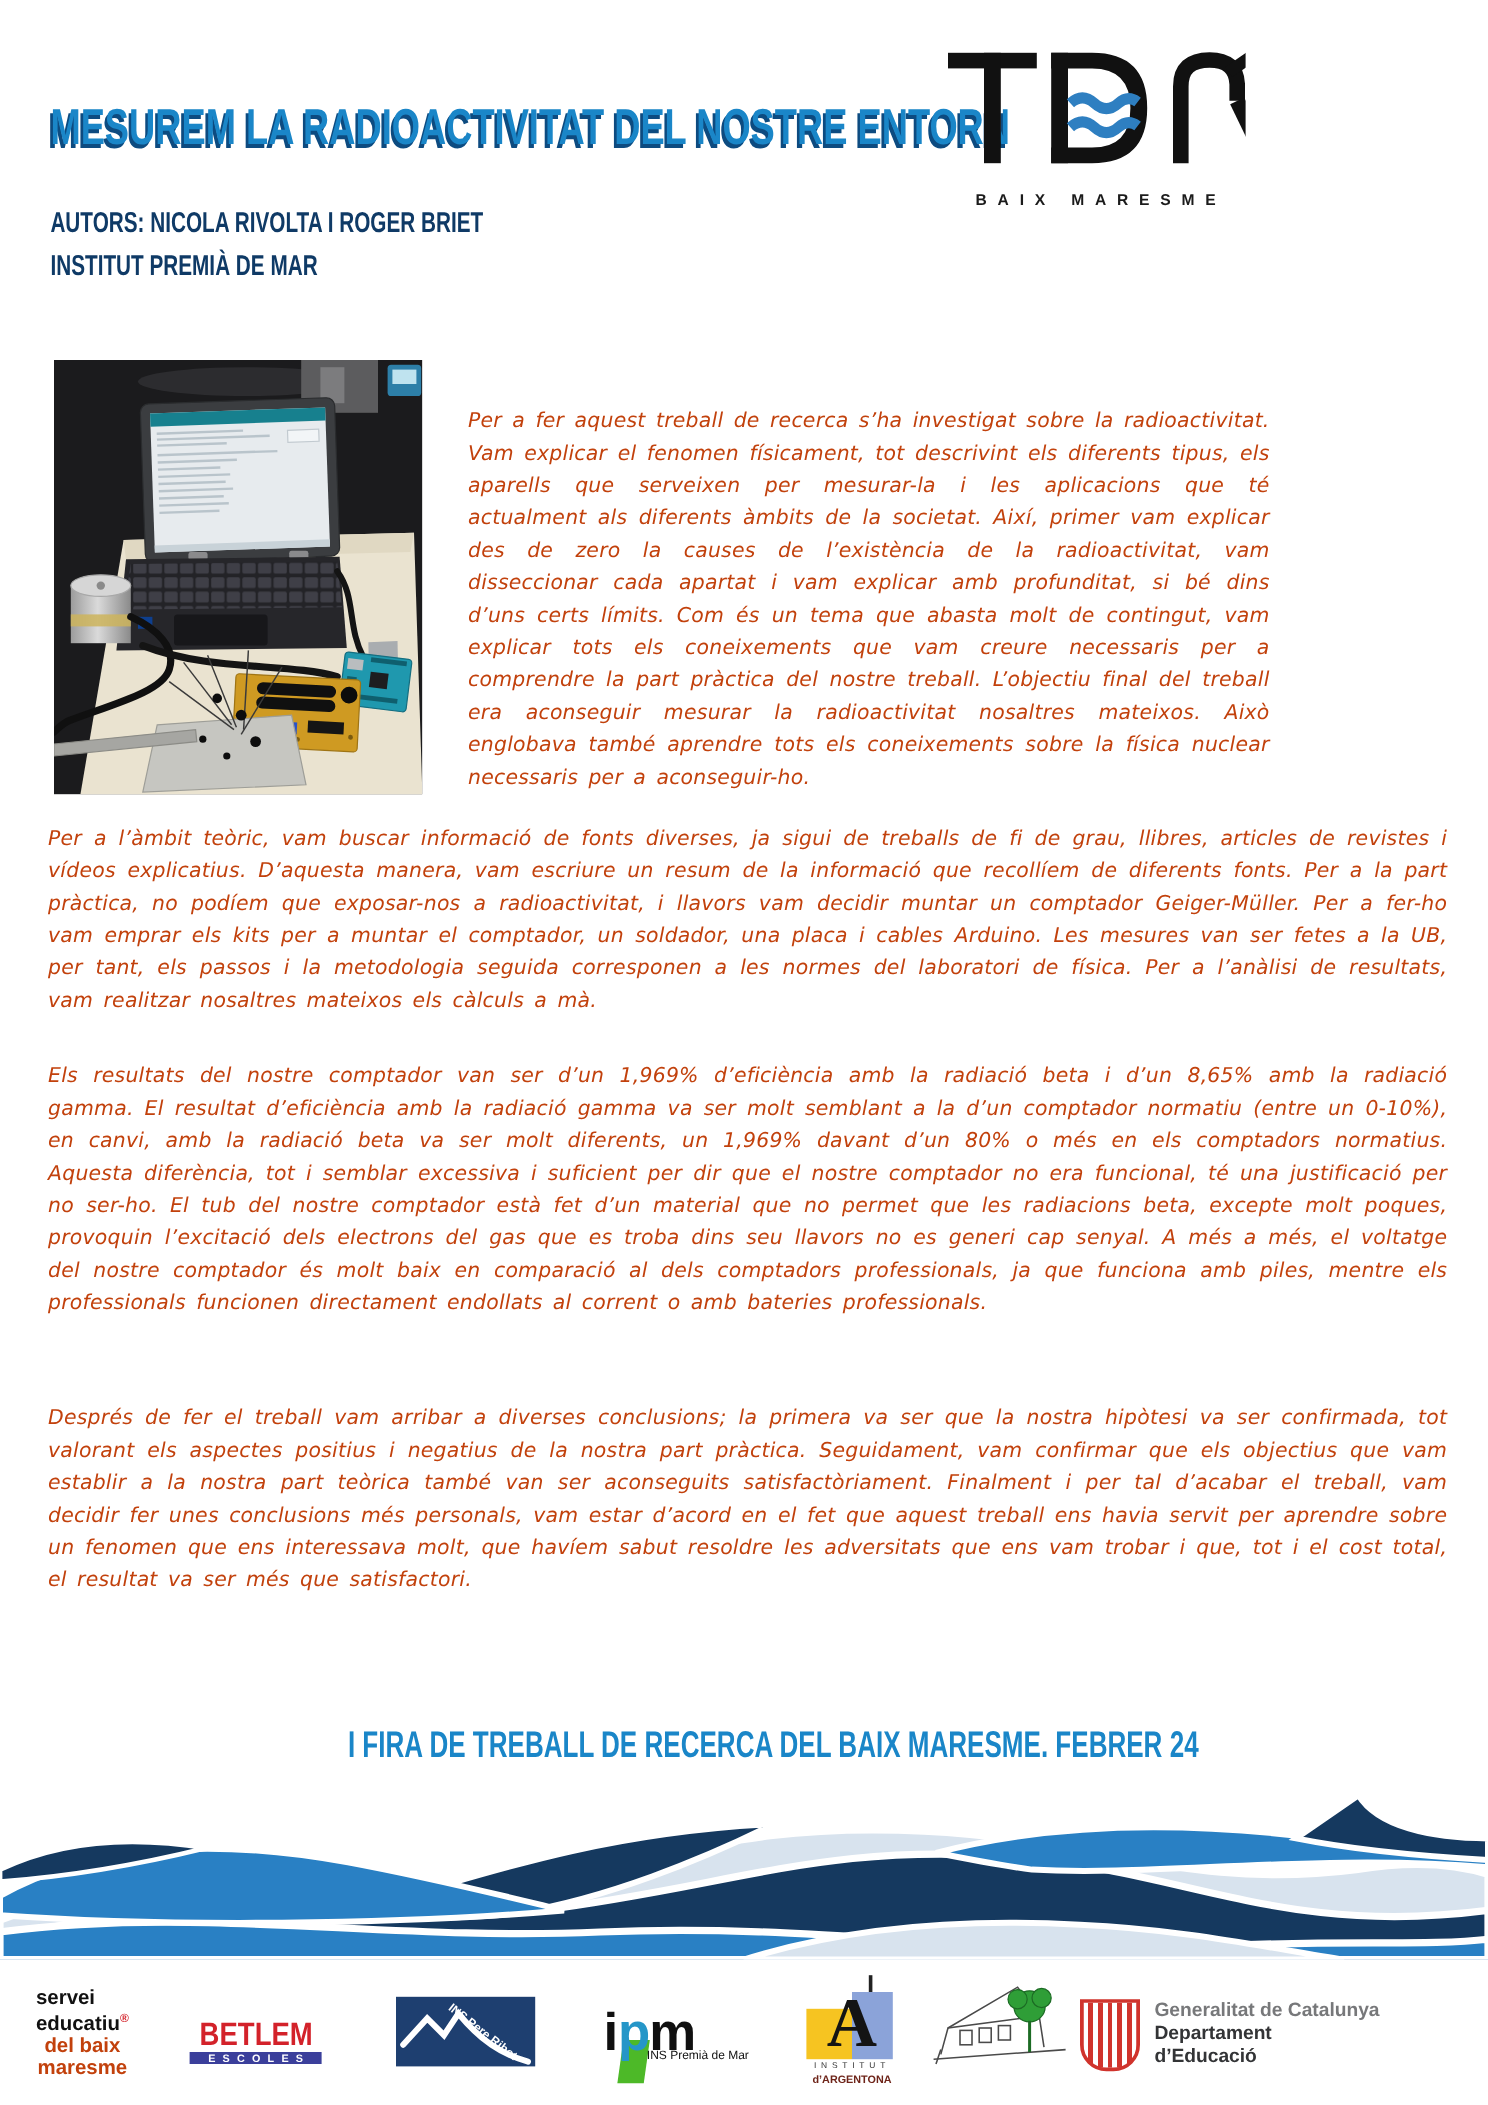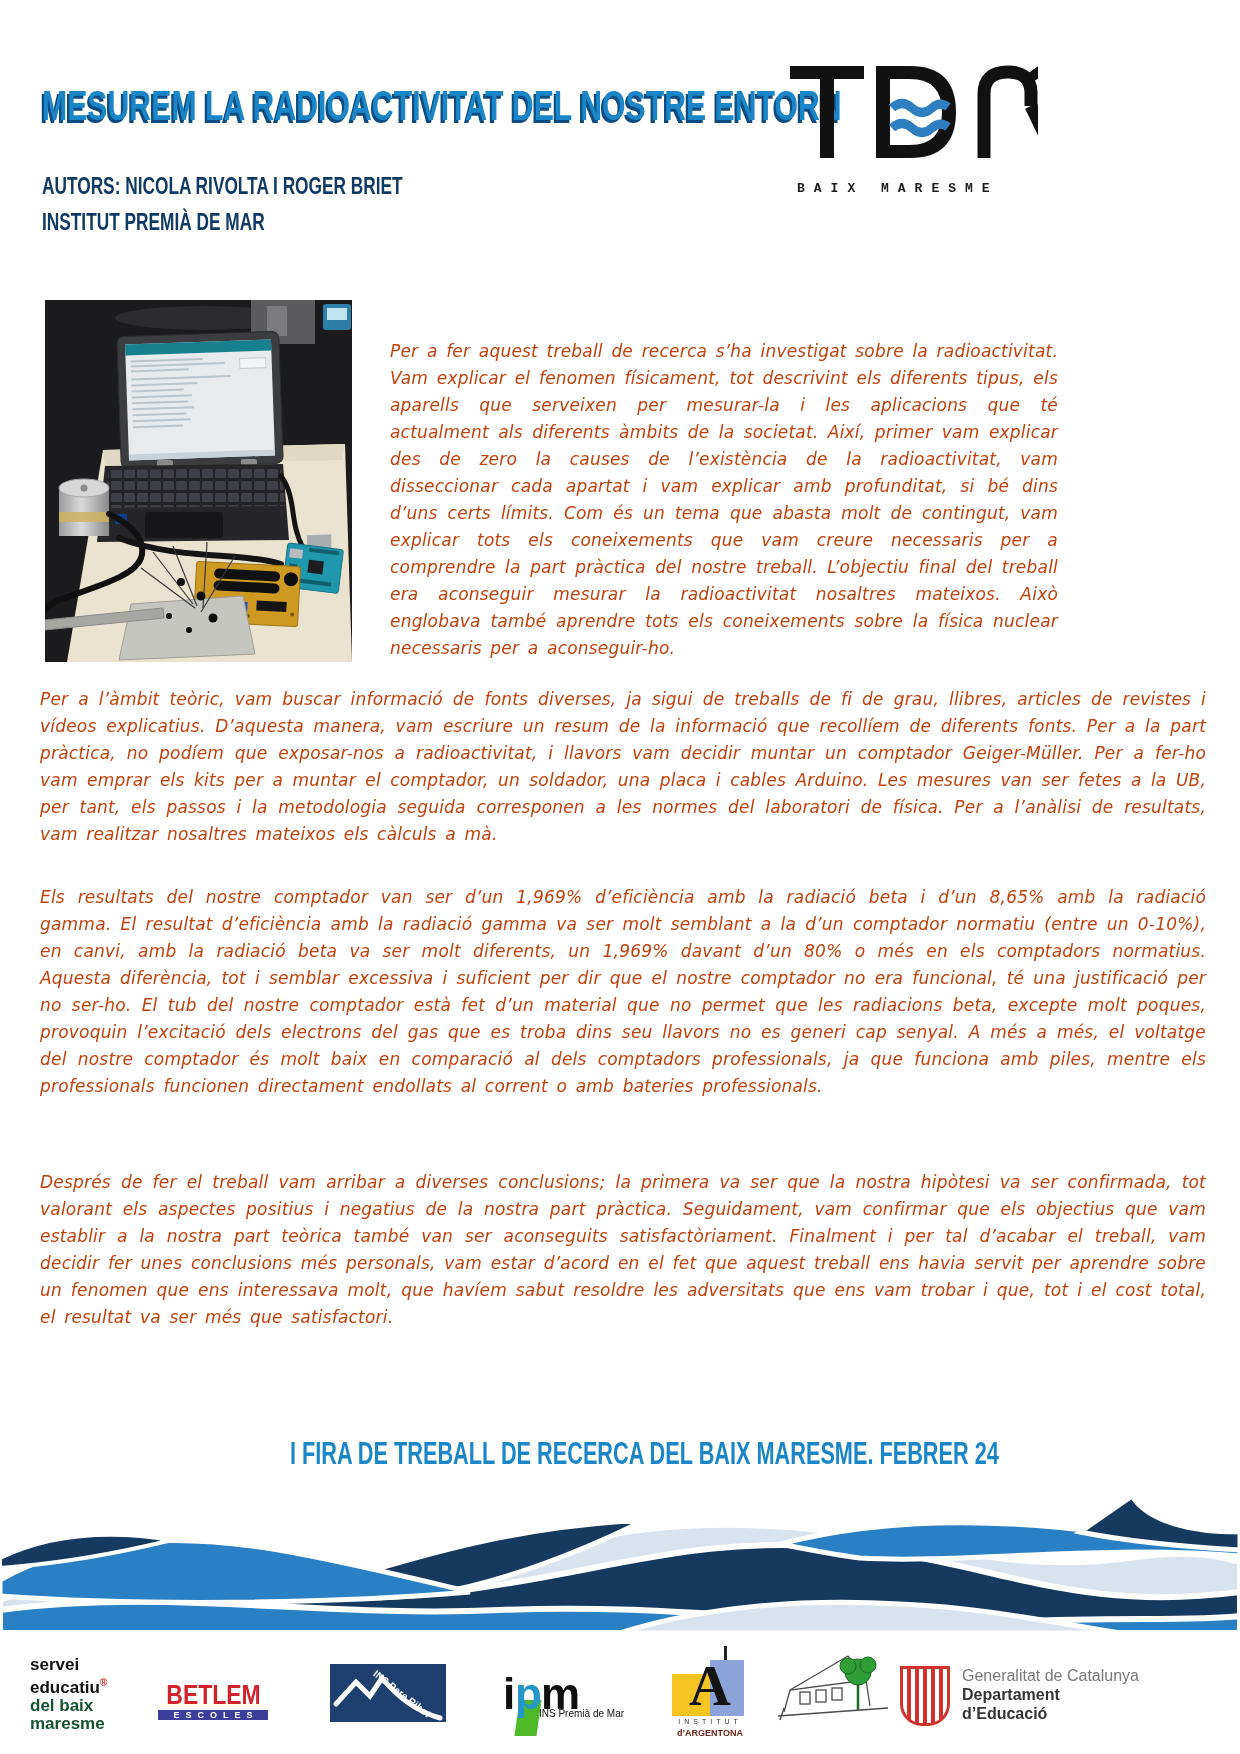--- a/index.html
+++ b/index.html
@@ -7,21 +7,21 @@
         font-family:"Liberation Sans",sans-serif;}
 
   
   .headline{position:absolute;left:42px;top:82px;font-size:42px;font-weight:bold;
             color:#1a86c8;text-shadow:-3px 3px 0 #0d4b80;white-space:nowrap;}
   .cond{display:inline-block;transform:scaleX(0.72);transform-origin:0 50%;white-space:nowrap;}
   .authors-block{position:absolute;left:42px;top:168px;color:#0f3a66;font-size:24px;
                  font-weight:bold;line-height:36px;white-space:nowrap;}
 
   
-  .tdr{position:absolute;left:788px;top:62px;width:250px;font-family:Liberation Mono, monospace;}
+  .tdr{position:absolute;left:788px;top:40px;width:250px;text-align:center;}
   .tdr-sub{margin-top:6px;font-size:13px;color:#1b1b1b;letter-spacing:9px;font-weight:bold;
            text-indent:9px;white-space:nowrap;}
 
   
   .photo{position:absolute;left:45px;top:300px;width:307px;height:362px;}
 
   
   .body-par{position:absolute;text-align:justify;font-family:"DejaVu Sans",sans-serif;
             font-style:italic;font-size:17px;line-height:27px;color:#c2410c;
             word-spacing:3px;letter-spacing:0.2px;margin:0;}
@@ -33,21 +33,21 @@
   
   .fair-title{position:absolute;left:0;top:1436px;width:1240px;text-align:center;
               font-size:31px;font-weight:bold;color:#1a86c8;white-space:nowrap;padding-left:24px;}
   .fair-title .cond{transform:scaleX(0.70);transform-origin:50% 50%;}
   .waves{position:absolute;left:0;top:1488px;width:1240px;height:145px;}
 
   
   .partners{position:absolute;left:0;top:1650px;width:1240px;height:104px;}
   .logo{position:absolute;}
   .servei{left:30px;top:6px;font-weight:bold;font-size:17px;line-height:18px;color:#111;}
-  .servei .olive{color:#14532d;}
+  .servei .olive{color:#c2410c;text-align:center;}
   .servei .reg{color:#d3222a;font-size:10px;vertical-align:super;}
   .betlem{left:158px;top:32px;width:110px;text-align:center;}
   .betlem-name{color:#d3222a;font-weight:bold;font-size:27px;line-height:26px;}
   .betlem-name .cond{transform:scaleX(0.85);transform-origin:50% 50%;}
   .betlem-bar{margin-top:2px;background:#3b3f9b;color:#fff;font-size:9px;letter-spacing:6px;
               text-indent:6px;padding:0 0;font-weight:bold;}
   .ribot{left:330px;top:14px;width:116px;height:58px;background:#1e3f70;overflow:hidden;}
   .ribot-text{position:absolute;left:48px;top:4px;color:#fff;font-size:10px;font-weight:bold;
               transform:rotate(38deg);transform-origin:0 0;white-space:nowrap;}
   .ipm{left:503px;top:34px;width:120px;height:50px;}
@@ -64,21 +64,21 @@
   .arg-a{position:absolute;left:0;width:100px;top:4px;font-family:"Liberation Serif",serif;
          font-size:58px;font-weight:bold;color:#141414;line-height:60px;}
   .arg-l1{position:absolute;left:0;width:100px;top:66px;font-size:7px;letter-spacing:4px;color:#333;}
   .arg-l2{position:absolute;left:0;width:100px;top:76px;font-size:9px;font-weight:bold;color:#6e2419;}
   .building{left:770px;top:0px;}
   .gencat{left:900px;top:14px;width:210px;}
   .gencat-shield{position:absolute;left:0;top:2px;width:44px;height:54px;border:3px solid #d0332c;
                  border-radius:0 0 22px 22px;
                  background:repeating-linear-gradient(90deg,#ffffff 0 4px,#d0332c 4px 8px);}
   .gencat-text{position:absolute;left:62px;top:2px;line-height:19px;white-space:nowrap;}
-  .gencat-l1{font-size:16px;color:#77787a;}
+  .gencat-l1{font-size:16px;color:#77787a;font-weight:bold;}
   .gencat-l2,.gencat-l3{font-size:16px;font-weight:bold;color:#333436;}
 </style>
 </head>
 <body>
 
 <div class="page">
 
   <div class="headline">
     <span class="cond">MESUREM LA RADIOACTIVITAT DEL NOSTRE ENTORN</span>
   </div>

